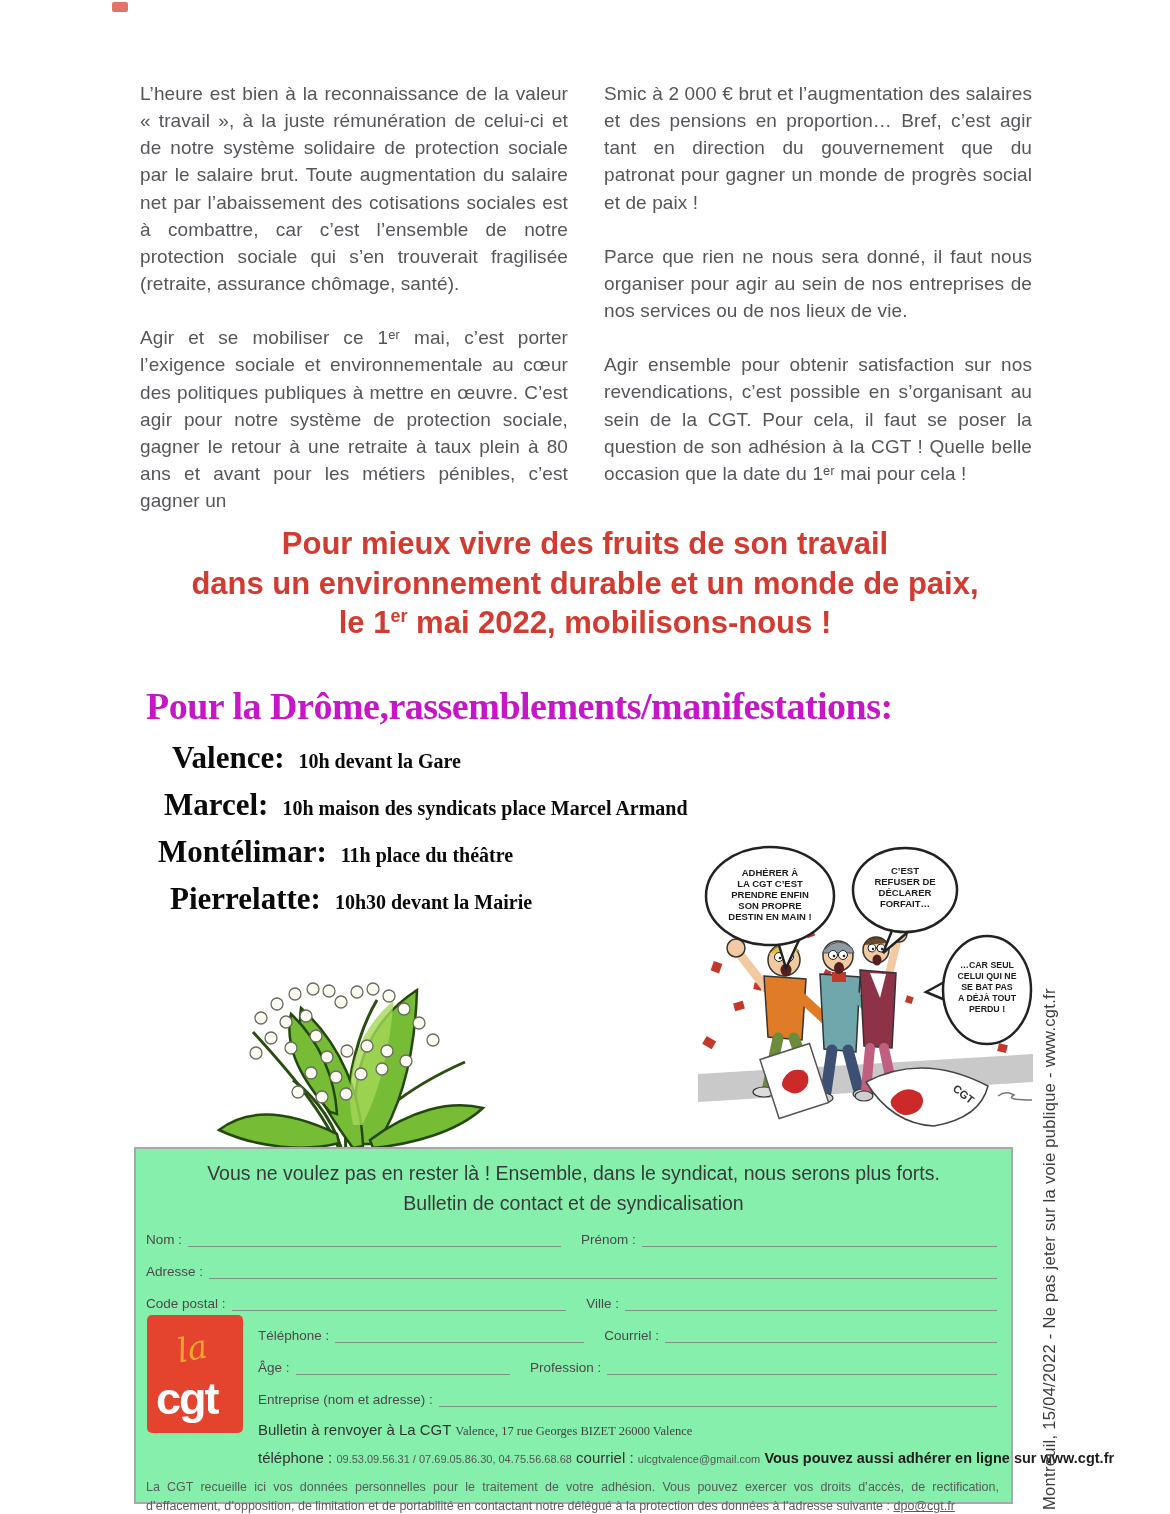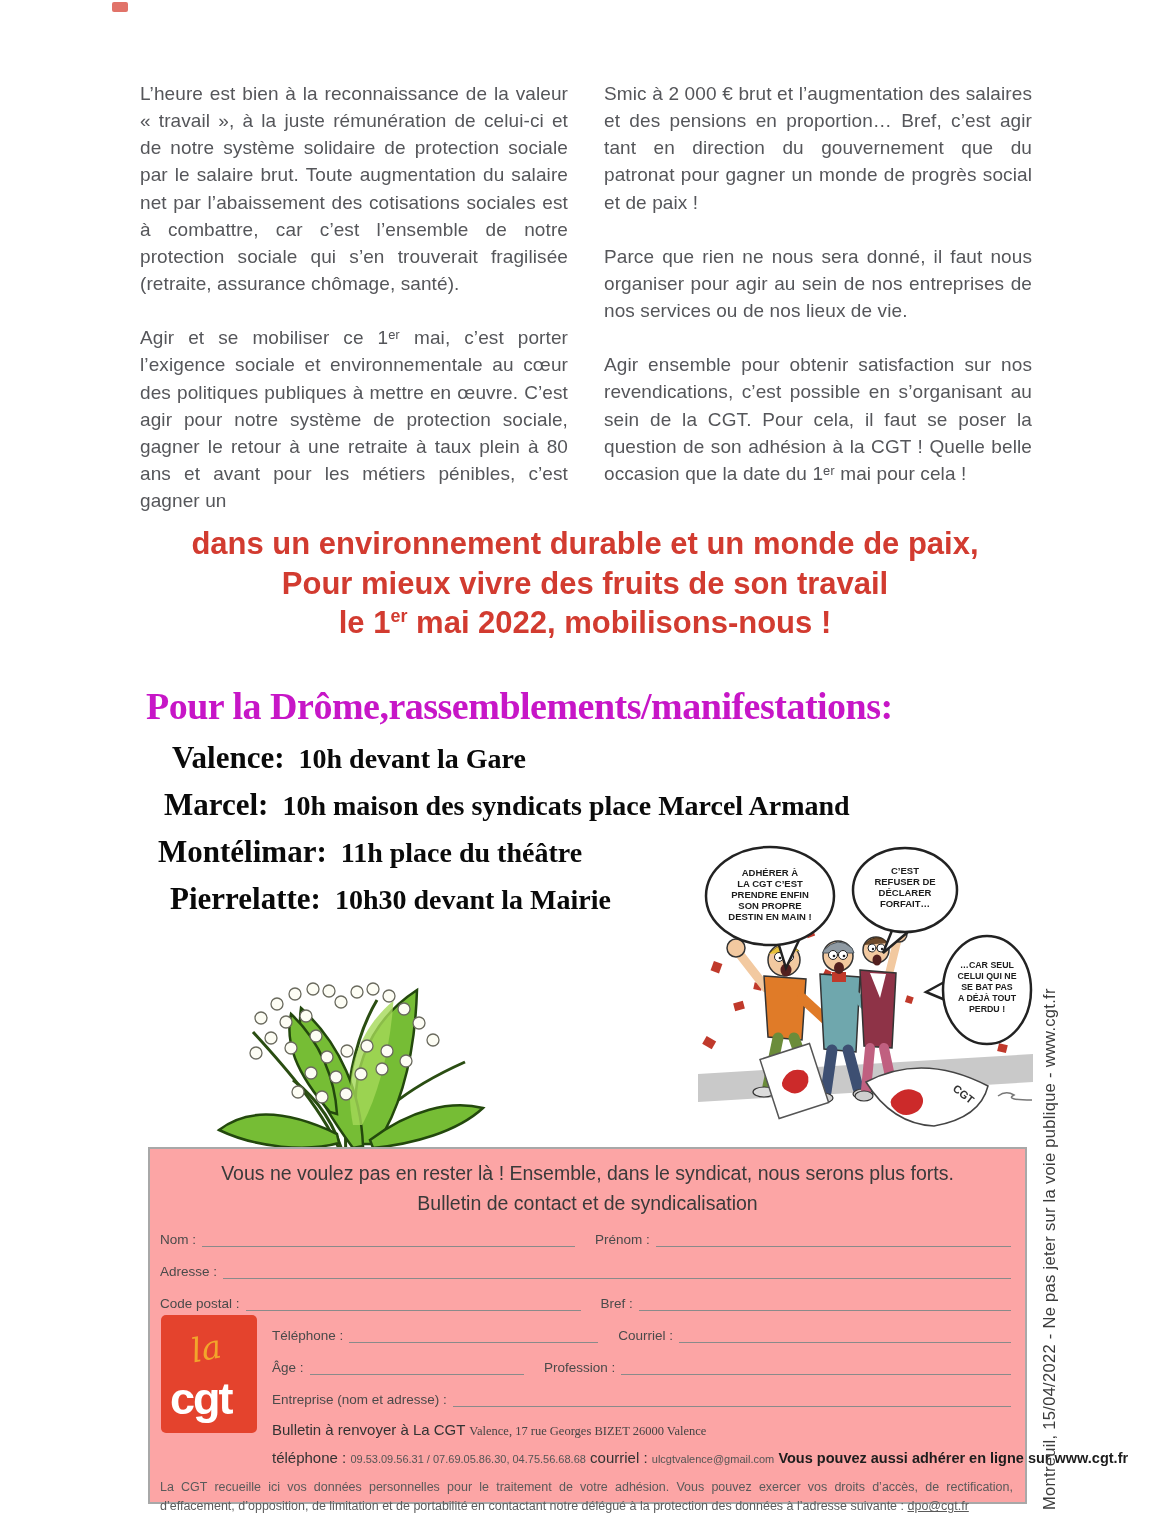--- a/index.html
+++ b/index.html
@@ -26,35 +26,35 @@
   
   .mag-head { position:absolute; left:146px; top:684px; width:900px;
     font-family:"Liberation Serif", serif; font-weight:bold; font-size:38px;
     color:#c716c7; letter-spacing:-.5px; white-space:nowrap; }
 
   
   .events { position:absolute; left:158px; top:740px; width:830px;
     font-family:"Liberation Serif", serif; font-weight:bold; color:#0a0a0a; }
   .event { margin-bottom:11px; white-space:nowrap; }
   .event .city { font-size:31px; }
-  .event .detail { font-size:28px; margin-left:14px; }
+  .event .detail { font-size:20px; margin-left:14px; }
   .event:nth-child(1){ padding-left:14px; }
   .event:nth-child(2){ padding-left:6px; }
   .event:nth-child(3){ padding-left:0; }
   .event:nth-child(4){ padding-left:12px; }
   .event:nth-child(5){ padding-left:5px; }
 
   .muguet { position:absolute; left:165px; top:962px; }
   .cartoon { position:absolute; left:698px; top:838px; }
   .bubble-line { font-family:"Liberation Sans", sans-serif; font-weight:bold;
     fill:#1c1c1c; text-anchor:middle; }
 
   
-  .form-box { position:absolute; left:148px; top:1147px; width:879px; height:357px;
-    border:2px solid #a8a8a8; box-sizing:border-box; background:#fca5a5; }
+  .form-box { position:absolute; left:134px; top:1147px; width:879px; height:357px;
+    border:2px solid #a8a8a8; box-sizing:border-box; background:#86efac; }
   .form-intro { text-align:center; font-size:19.5px; color:#3a3a3a; margin-top:13px; }
   .form-intro.second { margin-top:7px; }
   .frows { padding:0 14px 0 10px; }
   .frow { display:flex; align-items:flex-end; margin-top:17px; }
   .flabel { font-size:13.5px; color:#4a4a4a; white-space:nowrap; margin-right:6px; }
   .flabel.gap { margin-left:20px; }
   .fline { border-bottom:1.2px solid #8a8a8a; height:13px; }
   .indent { margin-left:112px; }
 
   .cgt-logo { position:absolute; left:11px; top:166px; width:96px; height:118px;
@@ -91,22 +91,22 @@
       <p>Agir et se mobiliser ce 1ᵉʳ mai, c’est porter l’exigence sociale et environnementale au cœur des politiques publiques à mettre en œuvre. C’est agir pour notre système de protection sociale, gagner le retour à une retraite à taux plein à 80 ans et avant pour les métiers pénibles, c’est gagner un</p>
     </div>
     <div class="col">
       <p>Smic à 2 000 € brut et l’augmentation des salaires et des pensions en proportion… Bref, c’est agir tant en direction du gouvernement que du patronat pour gagner un monde de progrès social et de paix !</p>
       <p>Parce que rien ne nous sera donné, il faut nous organiser pour agir au sein de nos entreprises de nos services ou de nos lieux de vie.</p>
       <p>Agir ensemble pour obtenir satisfaction sur nos revendications, c’est possible en s’organisant au sein de la CGT. Pour cela, il faut se poser la question de son adhésion à la CGT ! Quelle belle occasion que la date du 1ᵉʳ mai pour cela !</p>
     </div>
   </div>
 
   <div class="red-head">
+    <div>Pour mieux vivre des fruits de son travail</div>
     <div>dans un environnement durable et un monde de paix,</div>
-    <div>Pour mieux vivre des fruits de son travail</div>
     <div><span>le 1</span><sup>er</sup><span> mai 2022, mobilisons-nous !</span></div>
   </div>
 
   <div class="mag-head">Pour la Drôme,rassemblements/manifestations:</div>
 
   <div class="events">
     <div class="event">
       <span class="city">Valence:</span><span class="detail">10h devant la Gare</span>
     </div>
     <div class="event">
@@ -293,21 +293,21 @@
         <span class="flabel gap">Prénom :</span>
         <span class="fline" style="flex:1"></span>
       </div>
       <div class="frow">
         <span class="flabel">Adresse :</span>
         <span class="fline" style="flex:1"></span>
       </div>
       <div class="frow">
         <span class="flabel">Code postal :</span>
         <span class="fline" style="flex:0.9"></span>
-        <span class="flabel gap">Bref :</span>
+        <span class="flabel gap">Ville :</span>
         <span class="fline" style="flex:1"></span>
       </div>
       <div class="frow indent">
         <span class="flabel">Téléphone :</span>
         <span class="fline" style="flex:0.75"></span>
         <span class="flabel gap">Courriel :</span>
         <span class="fline" style="flex:1"></span>
       </div>
       <div class="frow indent">
         <span class="flabel">Âge :</span>

